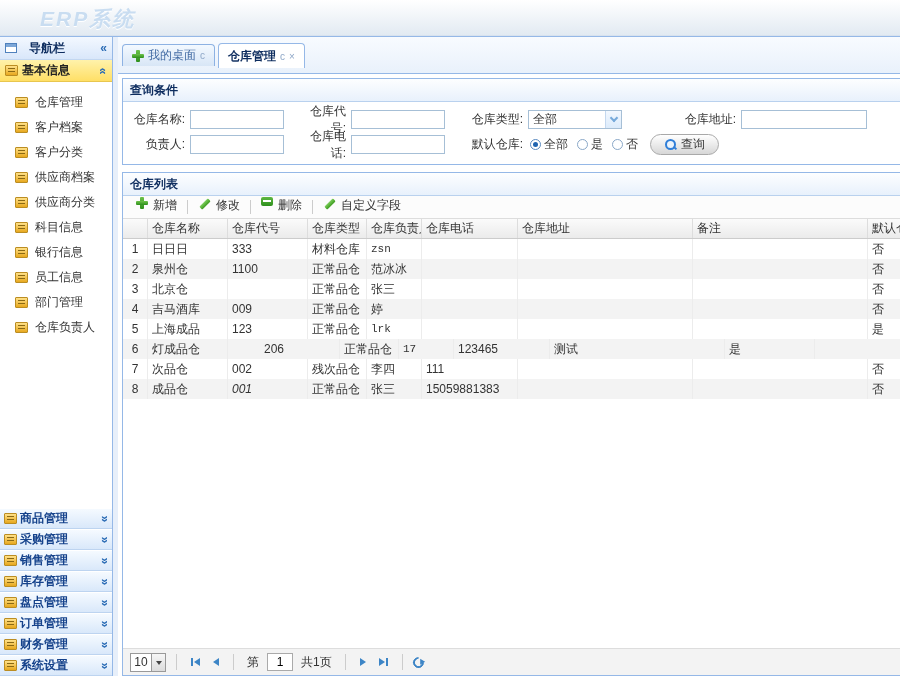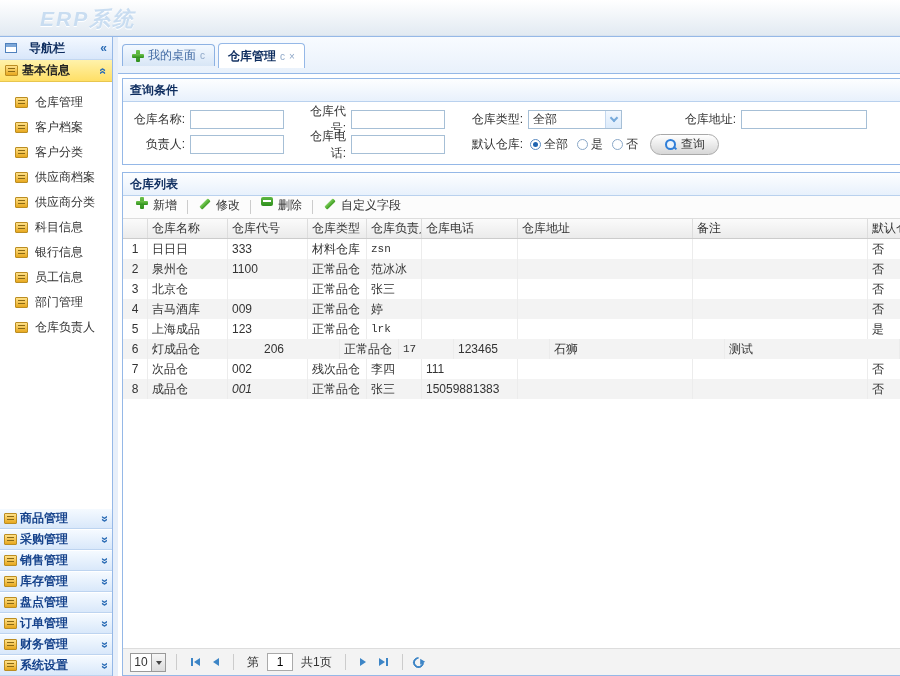--- a/index.html
+++ b/index.html
@@ -376,21 +376,20 @@
                 <div class="g-cell" style="width: 175px;"></div>
                 <div class="g-cell" style="width: 90px;">是</div>
               </div>
               <div class="g-row alt">
                 <div class="g-cell num" style="width: 25px;">6</div>
                 <div class="g-cell" style="width: 80px;">灯成品仓</div>
                 <div class="g-cell" style="width: 80px; margin-left: 32px;">206</div>
                 <div class="g-cell" style="width: 59px;">正常品仓</div>
                 <div class="g-cell mono" style="width: 55px;">17</div>
                 <div class="g-cell" style="width: 96px;">123465</div>
-                <div class="g-cell" style="width: 175px;">石狮</div>
                 <div class="g-cell" style="width: 175px;">测试</div>
                 <div class="g-cell" style="width: 90px;">是</div>
               </div>
               <div class="g-row">
                 <div class="g-cell num" style="width: 25px;">7</div>
                 <div class="g-cell" style="width: 80px;">次品仓</div>
                 <div class="g-cell" style="width: 80px;">002</div>
                 <div class="g-cell" style="width: 59px;">残次品仓</div>
                 <div class="g-cell" style="width: 55px;">李四</div>
                 <div class="g-cell" style="width: 96px;">111</div>

